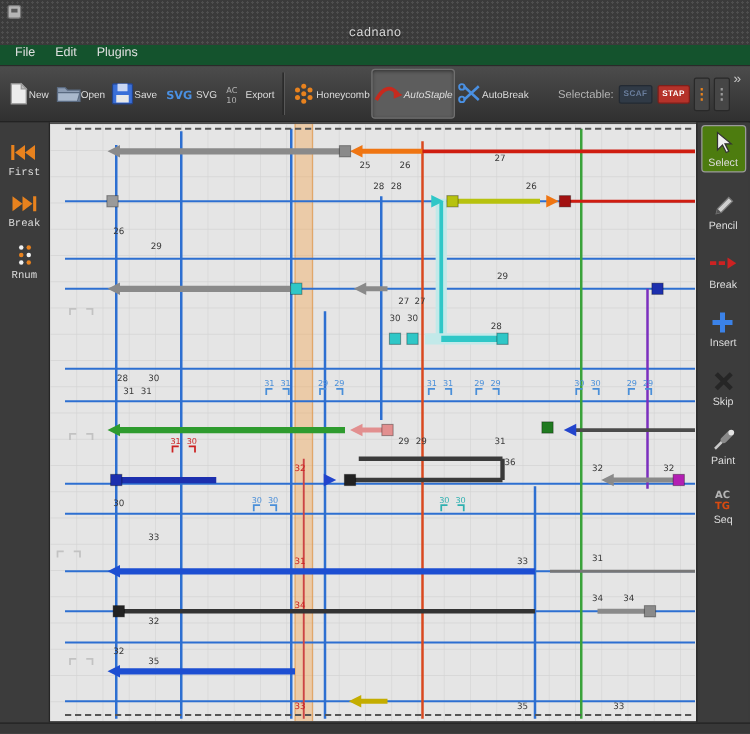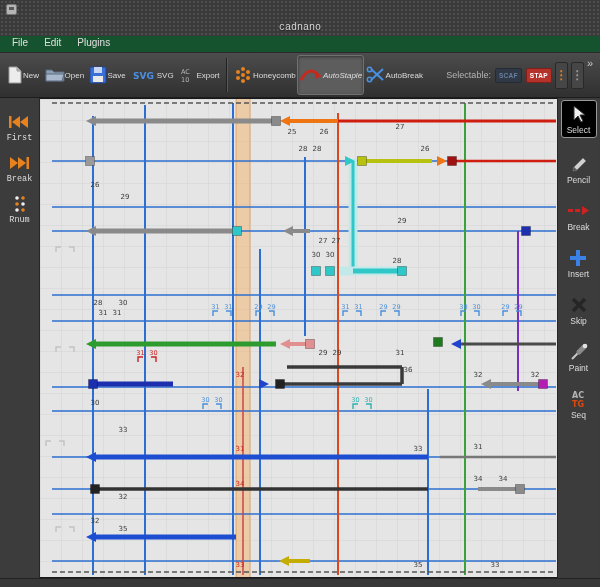--- a/index.html
+++ b/index.html
@@ -45,21 +45,21 @@
   .tb-chevron { margin-left:auto; align-self:flex-start; color:#c9c9c9; font-size:11px; padding:2px 3px; }
 
   
   .main { height:480px; display:flex; flex:none; }
   .side-panel { background:#3c3c3c; display:flex; flex-direction:column; align-items:center; }
   .left-panel { width:40px; border-right:1px solid #262626; padding-top:14px; gap:10px;font-family:Liberation Mono, monospace; }
   .right-panel { width:42px; border-left:1px solid #262626; padding-top:2px; gap:16px; }
   .panel-item { display:flex; flex-direction:column; align-items:center; gap:1px; }
   .panel-item .p-label { font-size:8.5px; color:#ddd; }
   .p-ico { height:20px; display:flex; align-items:center; justify-content:center; }
-  .tool-active { background:#000000; border:1px solid #9a9a9a; border-radius:3px;
+  .tool-active { background:#4d7c0f; border:1px solid #9a9a9a; border-radius:3px;
     padding:3px 2px 2px 2px; width:36px; }
 
   .canvas-wrap { width:517px; background:#e5e5e5; border-top:1px solid #191919;
     border-bottom:1px solid #191919; overflow:hidden; }
 
   
   .bottombar { height:9px; background:#383838; border-top:1px solid #222; flex:none; }
 
   svg text { font-family:"DejaVu Sans", sans-serif; }
 </style>

